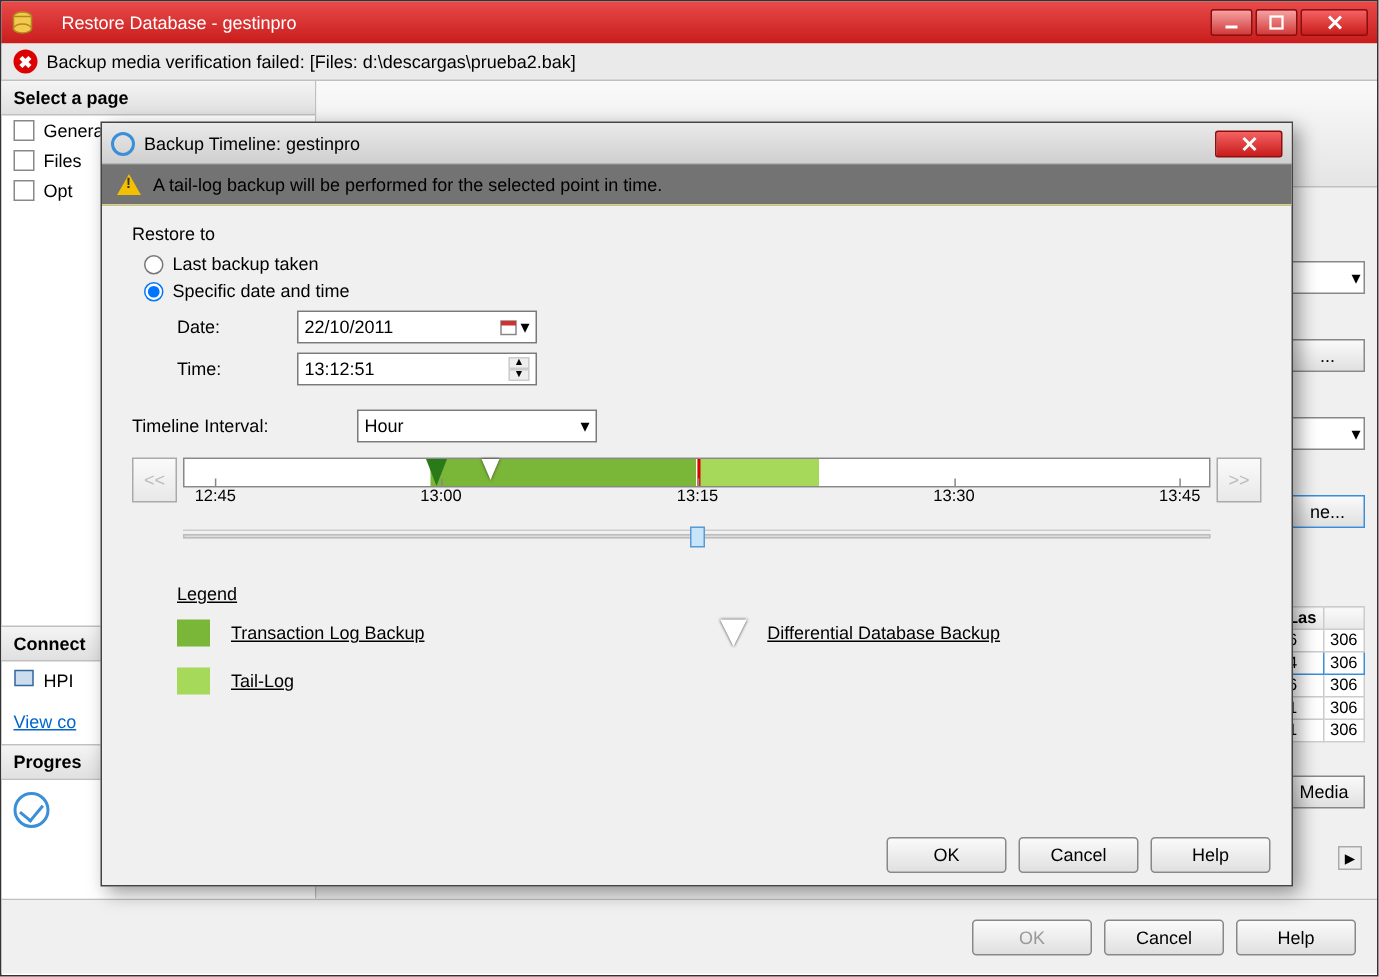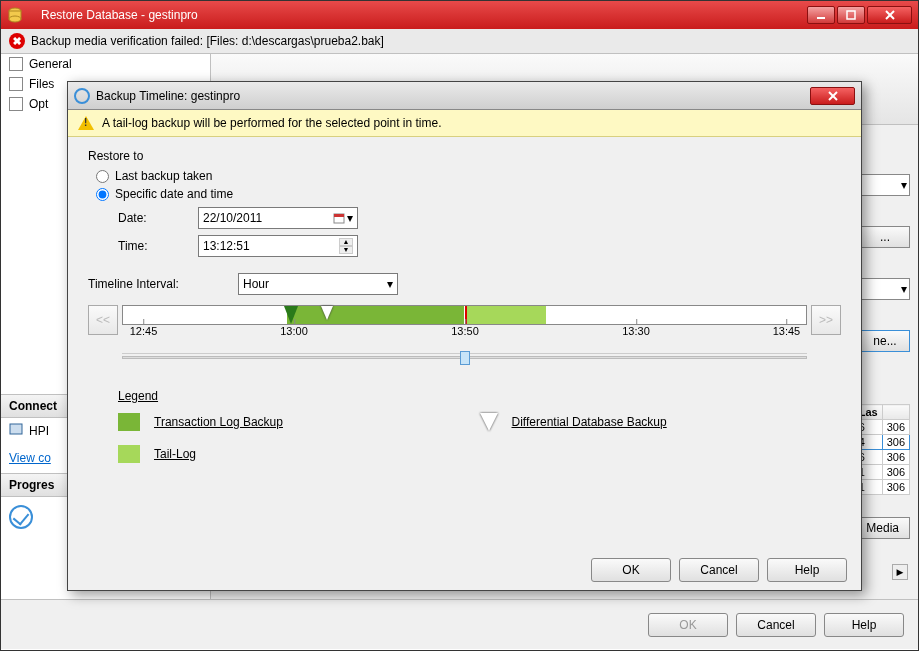--- a/index.html
+++ b/index.html
@@ -38,21 +38,21 @@
 .footer-btn { width: 80px; height: 24px; border: 1px solid #888; background: linear-gradient(to bottom, #fafafa, #e0e0e0); cursor: pointer; border-radius: 3px; }
 .footer-btn:disabled { color: #999; cursor: default; }
 
 
 .modal { position: absolute; left: 67px; top: 81px; width: 795px; height: 510px; background: #f0f0f0; border: 1px solid #444; box-shadow: 4px 4px 12px rgba(0,0,0,0.4); }
 .modal-titlebar { height: 28px; background: linear-gradient(to bottom, #eaeaea, #cfcfcf); border-bottom: 1px solid #888; display: flex; align-items: center; padding: 0 6px; }
 .modal-titlebar .clock-icon { width: 16px; height: 16px; border: 2px solid #3a8fd8; border-radius: 50%; margin-right: 6px; position: relative; }
 .modal-titlebar .title { flex: 1; }
 .modal-close { width: 45px; height: 18px; background: linear-gradient(to bottom, #f56262, #c91c1c); border: 1px solid #8a1010; border-radius: 2px; display: flex; align-items: center; justify-content: center; color: #fff; cursor: pointer; }
 
-.modal-warning { background: #fef9c3; border-bottom: 1px solid #d8d080; padding: 6px 10px; display: flex; align-items: center; gap: 8px; }
+.modal-warning { background: #737373; border-bottom: 1px solid #d8d080; padding: 6px 10px; display: flex; align-items: center; gap: 8px; }
 .warn-icon { width: 0; height: 0; border-left: 8px solid transparent; border-right: 8px solid transparent; border-bottom: 14px solid #f2c000; position: relative; }
 .warn-icon::after { content: "!"; position: absolute; left: -2px; top: 1px; font-size: 10px; font-weight: bold; color: #333; }
 
 .modal-body { padding: 12px 20px; }
 .group-label { margin-bottom: 6px; }
 .radio-row { display: flex; align-items: center; gap: 6px; margin: 4px 0 4px 8px; }
 .radio { width: 13px; height: 13px; }
 .form-row { display: flex; align-items: center; margin: 6px 0 6px 30px; }
 .form-row label { width: 80px; }
 .date-input, .time-input, .select-input { width: 160px; height: 22px; border: 1px solid #7a7a7a; background: #fff; display: flex; align-items: center; padding: 0 4px; }
@@ -136,20 +136,21 @@
     </div>
   </div>
 
   <div class="error-bar">
     <span class="error-icon">✖</span>
     <span>Backup media verification failed:  [Files: d:\descargas\prueba2.bak]</span>
   </div>
 
   <div class="main-body">
     <div class="sidebar">
+      <div class="sidebar-header">Select a page</div>
       <div class="sidebar-item">
           <span class="doc-icon"></span>
           <span>General</span>
         </div>
       <div class="sidebar-item">
           <span class="doc-icon"></span>
           <span>Files</span>
         </div>
       <div class="sidebar-item">
           <span class="doc-icon"></span>
@@ -303,21 +304,21 @@
         <div class="timeline-bar">
           <div class="seg tlog"></div>
           <div class="seg tlog2"></div>
           <div class="seg redline"></div>
           <div class="seg full-marker"></div>
           <div class="seg diff-marker"></div>
         </div>
         <div class="timeline-ticks">
           <span class="tick" style="left:3%">12:45</span>
           <span class="tick" style="left:25%">13:00</span>
-          <span class="tick" style="left:50%">13:50</span>
+          <span class="tick" style="left:50%">13:15</span>
           <span class="tick" style="left:75%">13:30</span>
           <span class="tick" style="left:97%">13:45</span>
         </div>
         <div class="timeline-slider">
           <div class="slider-track"></div>
           <div class="slider-thumb"></div>
         </div>
       </div>
       <div class="nav-btn">&gt;&gt;</div>
     </div>

